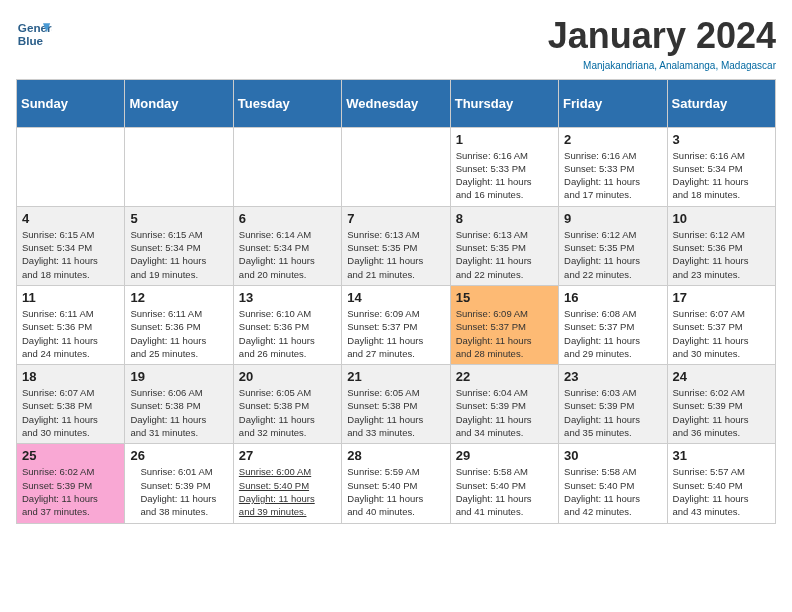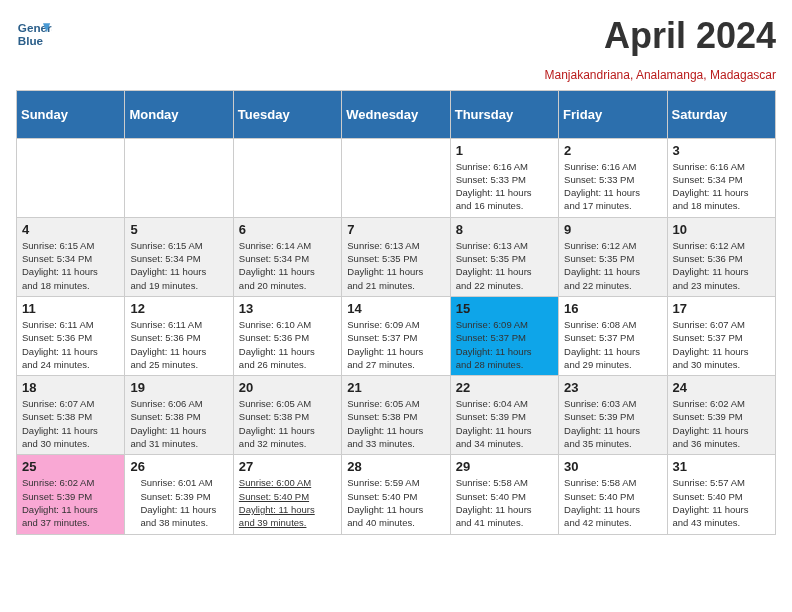--- a/index.html
+++ b/index.html
@@ -28,23 +28,23 @@
     .title-block {
       text-align: right;
     }
     .month-title {
       font-size: 36px;
       font-weight: bold;
       color: #333;
       line-height: 1.1;
     }
     .location-subtitle {
-      font-size: 12px;
-      color: #b91c1c;
-      margin-top: 12px;
+      font-size: 10px;
+      color: #0369a1;
+      margin-top: 4px;
     }
     .calendar {
       width: 100%;
       border-collapse: collapse;
       font-size: 10.5px;
     }
     .calendar th {
       background: #2c6fad;
       color: #fff;
       padding: 16px 4px;
@@ -88,21 +88,21 @@
 
 <div class="header">
   <div class="logo">
     <svg class="logo-icon" viewBox="0 0 40 40">
       <text x="2" y="18" font-size="13" font-weight="bold" fill="#2c5f8a">General</text>
       <text x="2" y="32" font-size="13" font-weight="bold" fill="#2c5f8a">Blue</text>
       <polygon points="30,8 38,8 34,18" fill="#4a9ad4"></polygon>
     </svg>
   </div>
   <div class="title-block">
-    <div class="month-title">April 2024</div>
+    <div class="month-title">January 2024</div>
     <div class="location-subtitle">Manjakandriana, Analamanga, Madagascar</div>
   </div>
 </div>
 
 <table class="calendar">
   <thead>
     <tr>
     <th>Sunday</th>
         <th>Monday</th>
         <th>Tuesday</th>
@@ -213,21 +213,21 @@
 Daylight: 11 hours
 and 26 minutes.</div>
         </td>
         <td style="background: rgb(255, 255, 255);">
           <span class="day-number">14</span>
           <div class="day-info" style="white-space: pre-line;">Sunrise: 6:09 AM
 Sunset: 5:37 PM
 Daylight: 11 hours
 and 27 minutes.</div>
         </td>
-        <td style="background: #0ea5e9;">
+        <td style="background: #fdba74;">
           <span class="day-number">15</span>
           <div class="day-info" style="white-space: pre-line;">Sunrise: 6:09 AM
 Sunset: 5:37 PM
 Daylight: 11 hours
 and 28 minutes.</div>
         </td>
         <td style="background: rgb(255, 255, 255);">
           <span class="day-number">16</span>
           <div class="day-info" style="white-space: pre-line;">Sunrise: 6:08 AM
 Sunset: 5:37 PM

